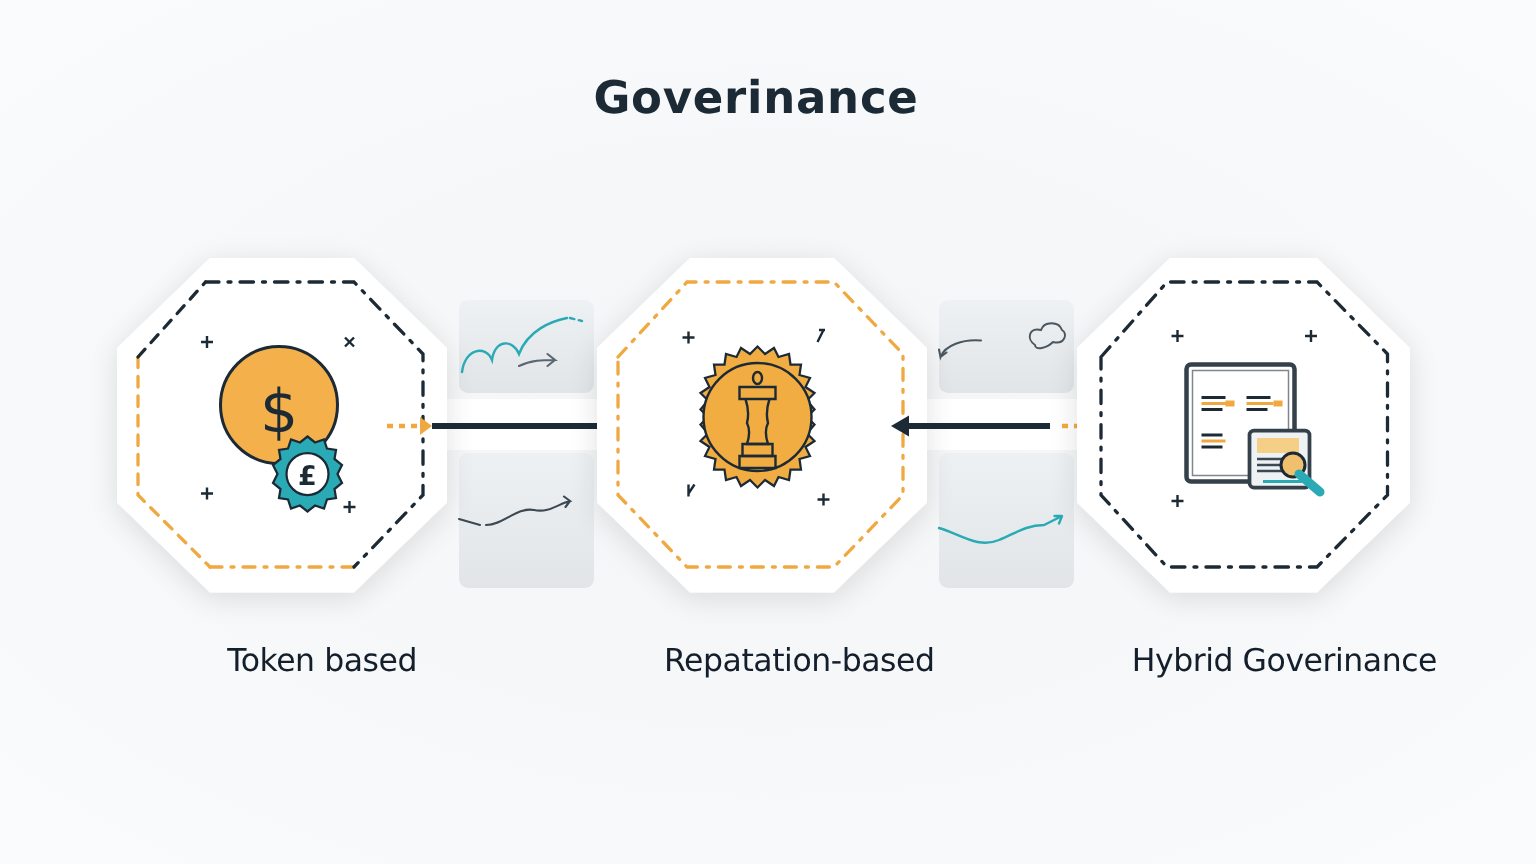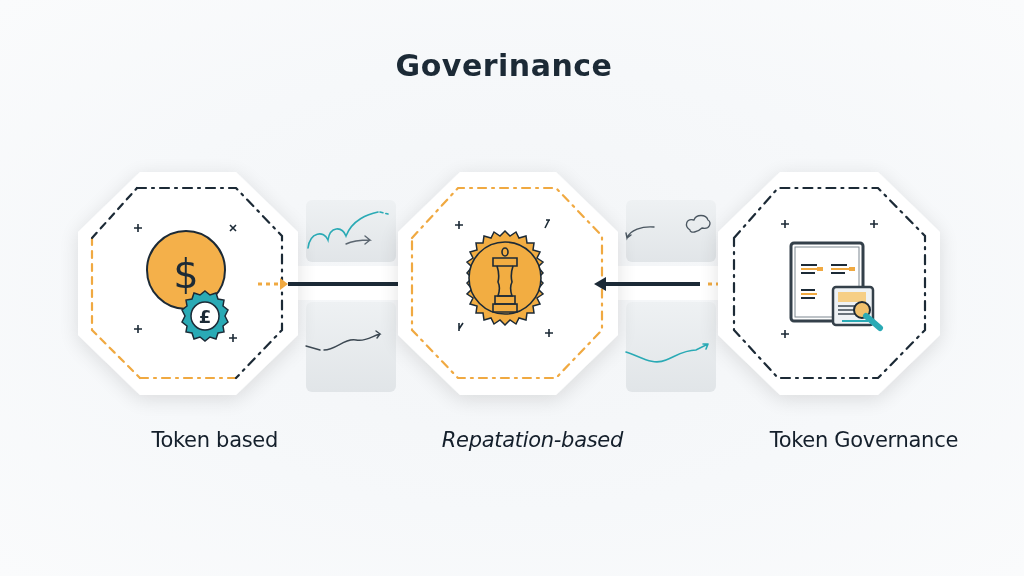--- a/index.html
+++ b/index.html
@@ -158,14 +158,14 @@
     <rect x="833" y="287" width="40" height="38" rx="3" fill="#eef2f5" stroke="#34404a" stroke-width="2.5"></rect>
     <rect x="838" y="292" width="28" height="10" fill="#f6cf86"></rect>
     <path d="M838,306 h18 M838,310 h16 M838,314 h18" stroke="#3c4852" stroke-width="1.6"></path>
     <circle cx="862" cy="310" r="8" fill="#f0c06c" stroke="#1c2a36" stroke-width="2"></circle>
     <path d="M866,316 l14,12" stroke="#2aaab5" stroke-width="6" stroke-linecap="round"></path>
     <path d="M842,321 h26" stroke="#2aaab5" stroke-width="2"></path>
   </g>
 </svg>
 
 <div class="node-label" style="left:88px; width:190px;">Token based</div>
-<div class="node-label" style="left:393px; width:230px;font-style:italic;">Repatation-based</div>
-<div class="node-label" style="left:708px; width:250px;">Token Governance</div>
+<div class="node-label" style="left:393px; width:230px;">Repatation-based</div>
+<div class="node-label" style="left:708px; width:250px;">Hybrid Goverinance</div>
 
 </body></html>

